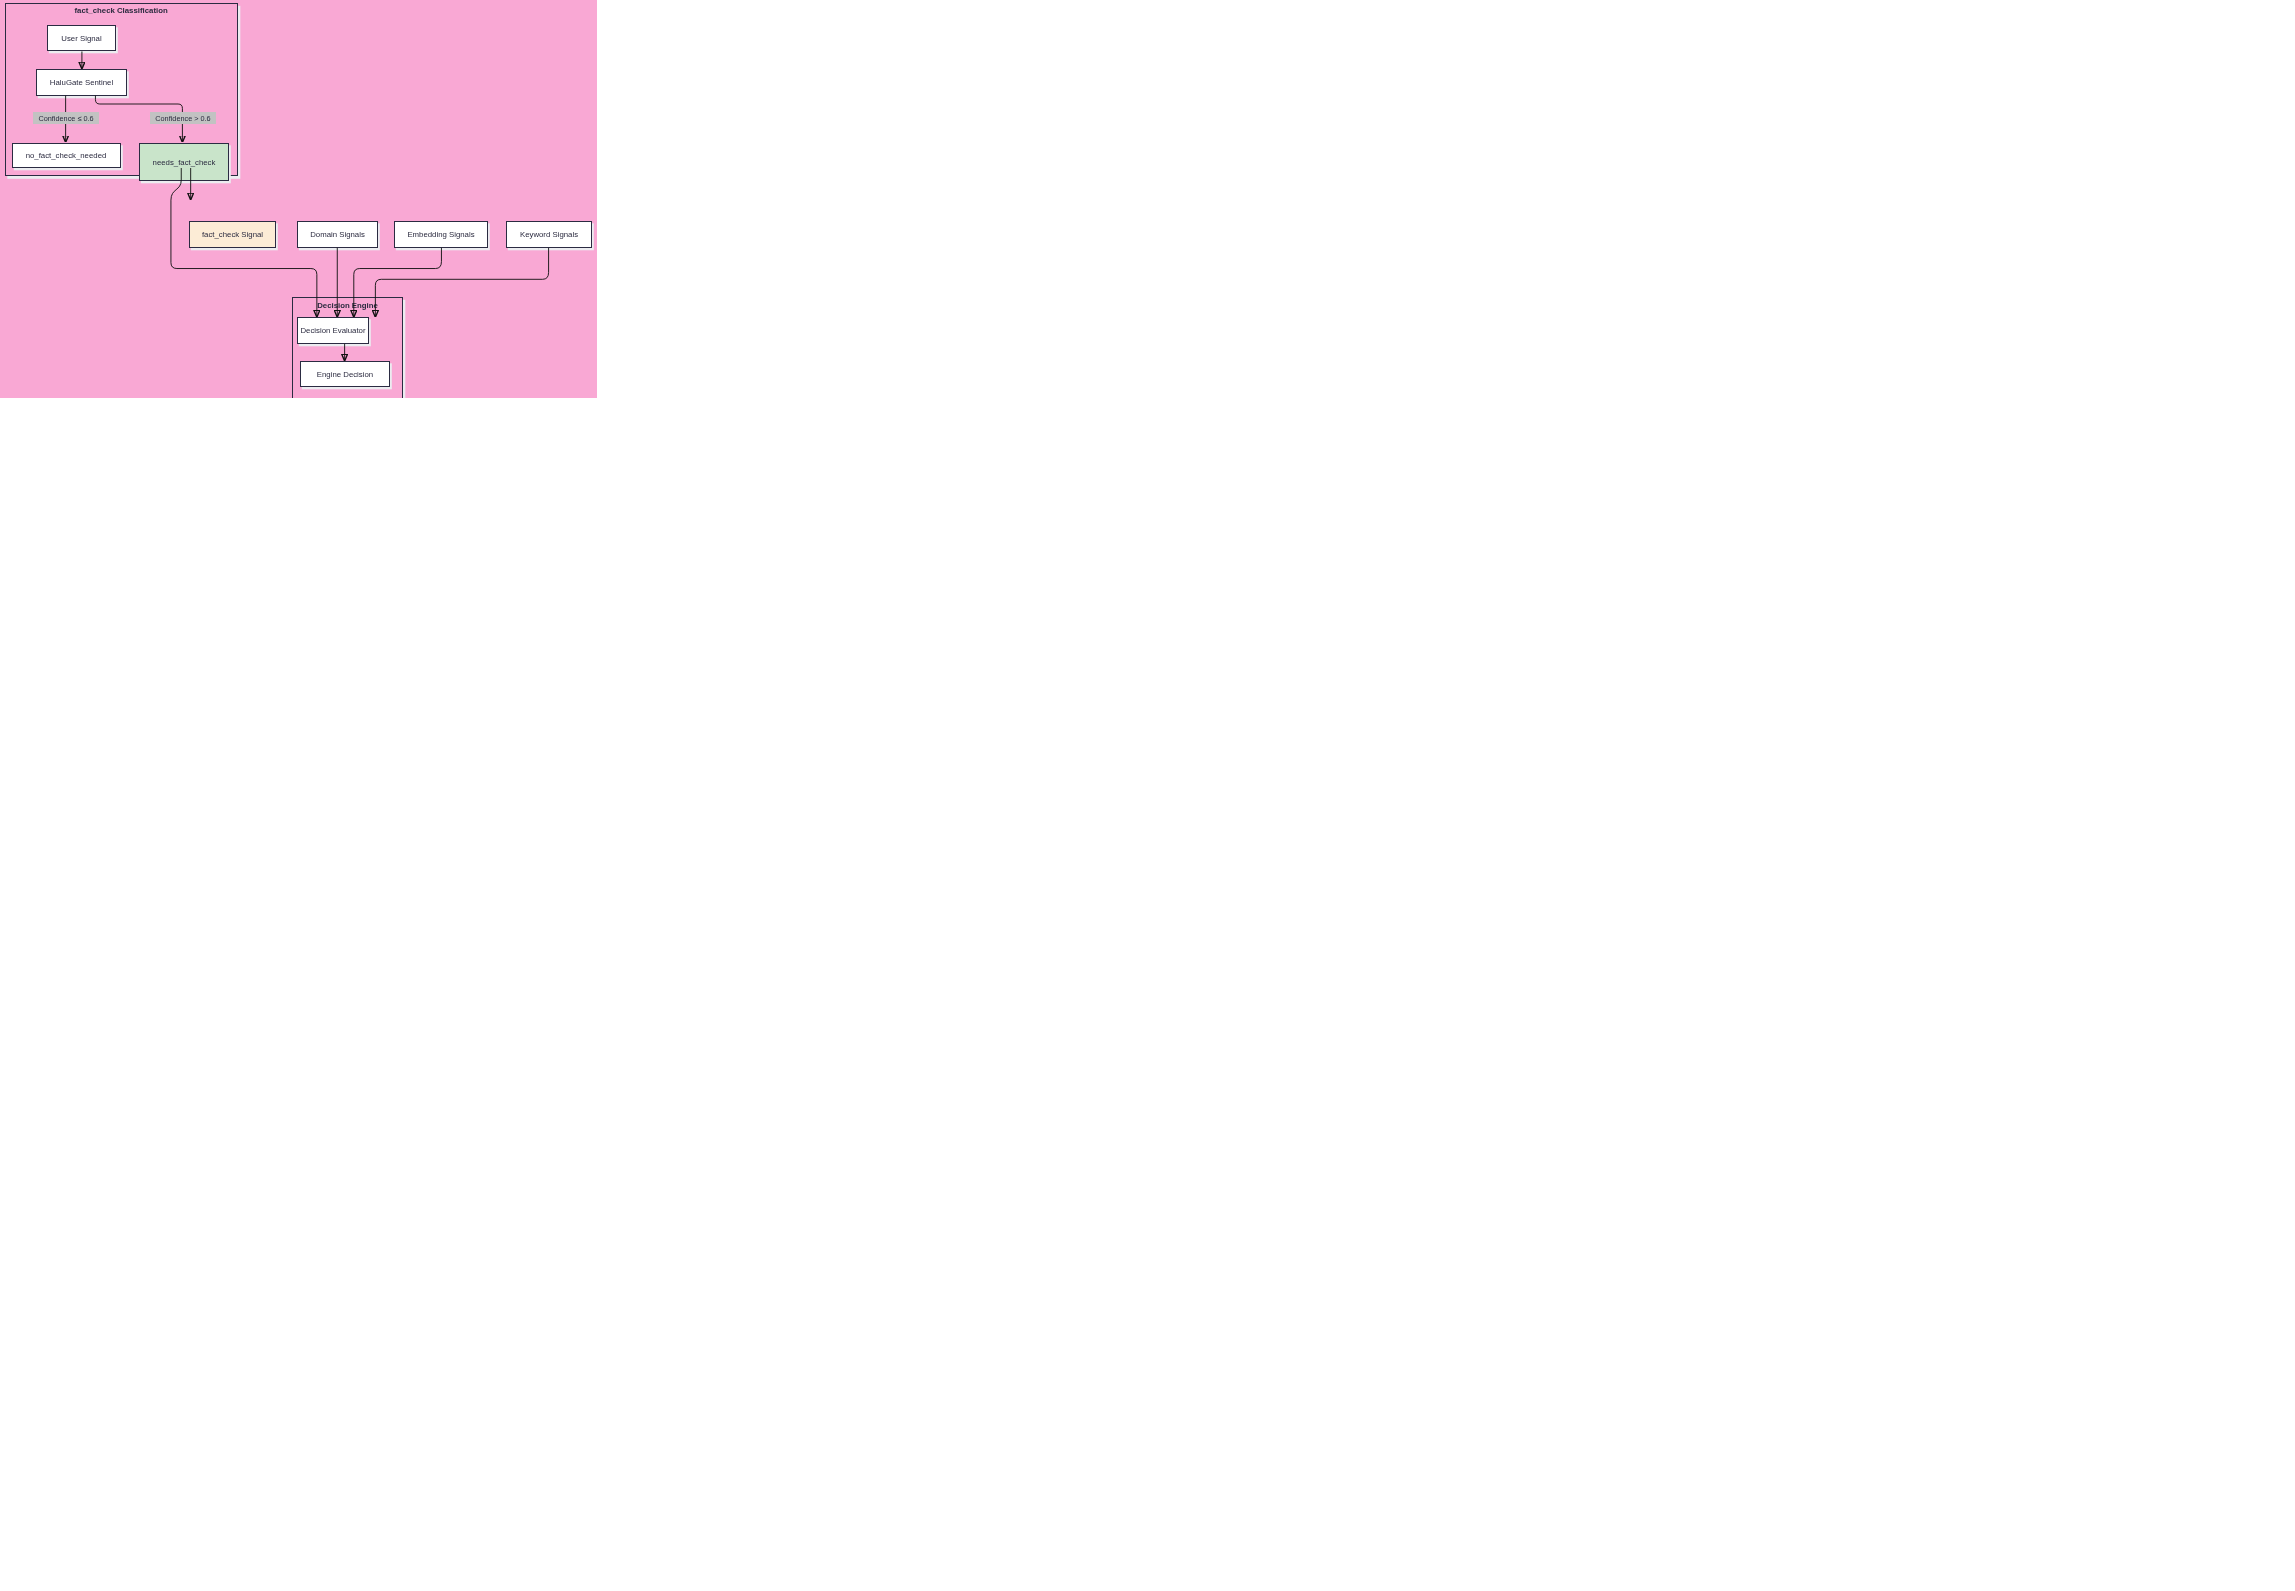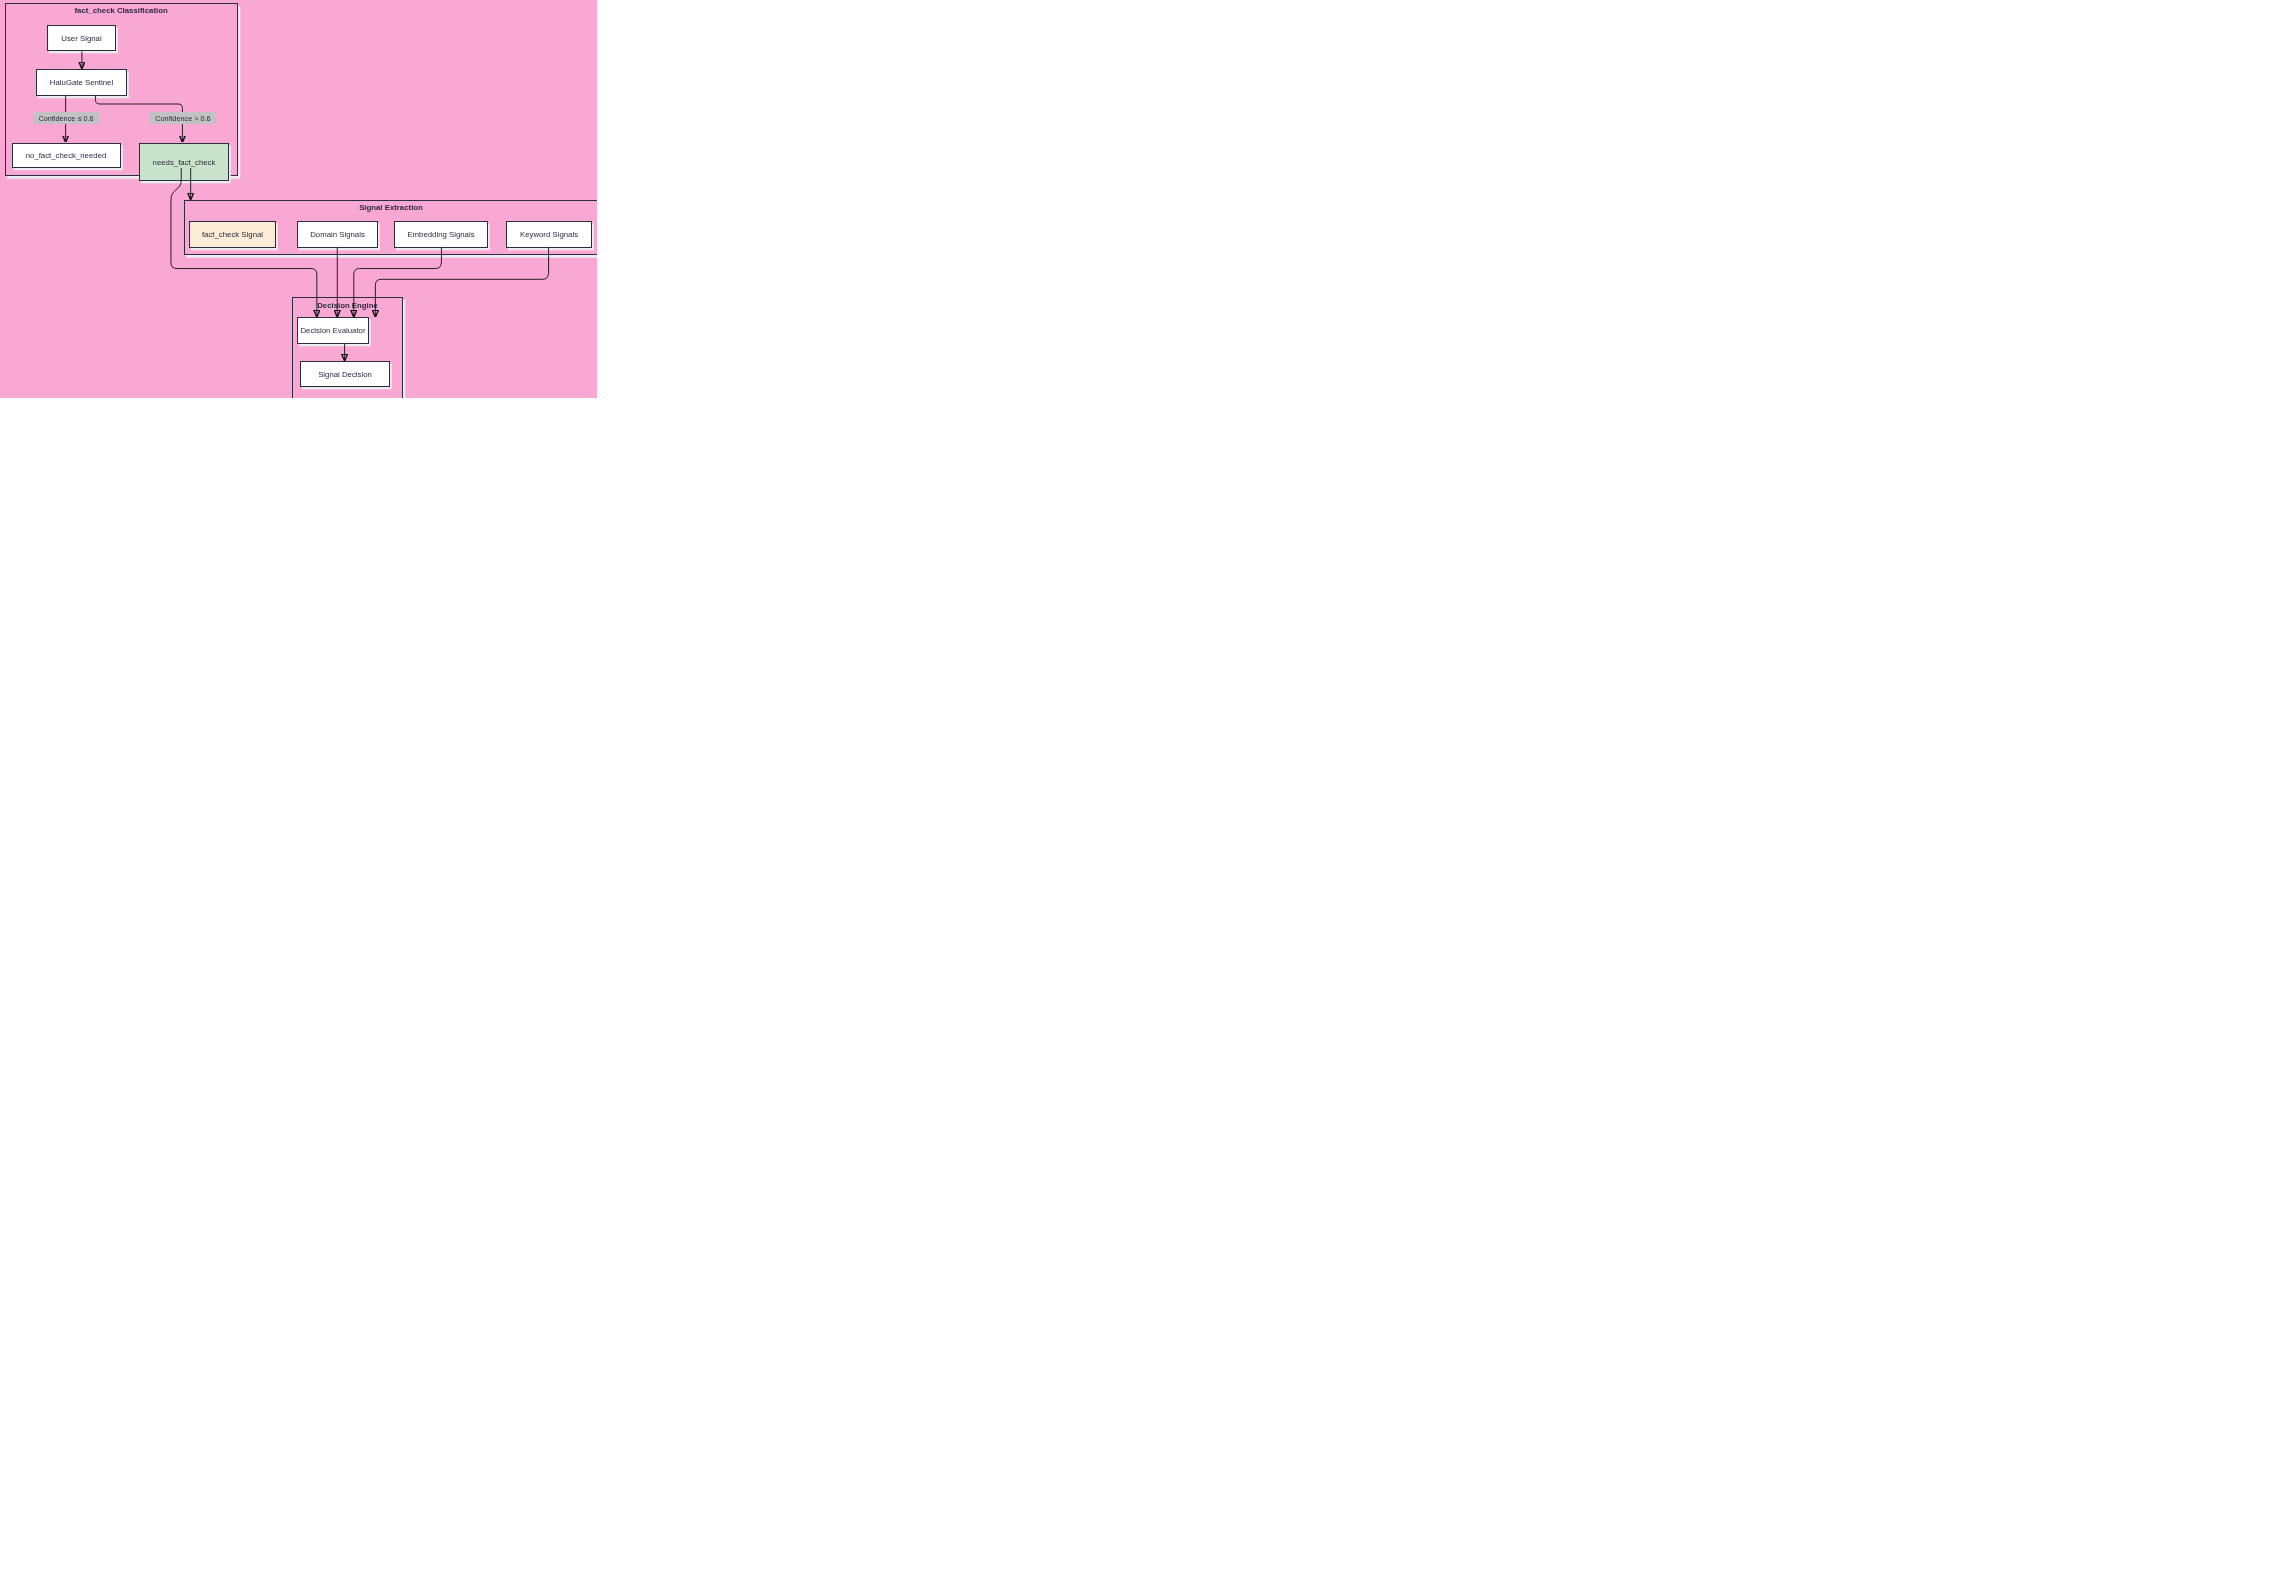--- a/index.html
+++ b/index.html
@@ -55,23 +55,20 @@
 </style>
 </head>
 <body>
 
 <div class="canvas">
 
   <div class="subgraph" style="left:4.6px;top:3.2px;width:231px;height:171px;">
     <div class="subgraph-title">fact_check Classification</div>
   </div>
 
-  <div class="subgraph" style="left:184px;top:200px;width:412px;height:53px;">
-    <div class="subgraph-title">Signal Extraction</div>
-  </div>
 
   <div class="subgraph" style="left:292px;top:297px;width:109px;height:100px;">
     <div class="subgraph-title" style="top:3.2px;">Decision Engine</div>
   </div>
 
   <div class="node" style="left:47px;top:25px;width:69px;height:26px;">User Signal</div>
 
   <div class="node" style="left:36px;top:69px;width:91px;height:27px;">HaluGate Sentinel</div>
 
   <div class="node" style="left:11.5px;top:143px;width:109px;height:25px;">no_fact_check_needed</div>
@@ -81,21 +78,21 @@
   <div class="node peach" style="left:189px;top:221px;width:87px;height:27px;">fact_check Signal</div>
 
   <div class="node" style="left:297px;top:221px;width:81px;height:27px;">Domain Signals</div>
 
   <div class="node" style="left:394px;top:221px;width:94px;height:27px;">Embedding Signals</div>
 
   <div class="node" style="left:506px;top:221px;width:86px;height:27px;">Keyword Signals</div>
 
   <div class="node" style="left:297px;top:317px;width:72px;height:27px;">Decision Evaluator</div>
 
-  <div class="node" style="left:300px;top:361px;width:90px;height:26px;">Signal Decision</div>
+  <div class="node" style="left:300px;top:361px;width:90px;height:26px;">Engine Decision</div>
 
   <svg class="edge-layer" viewBox="0 0 1301 867">
     <defs>
       <marker id="arrow" viewBox="0 0 10 10" refX="8.5" refY="5" markerWidth="7.5" markerHeight="7.5" orient="auto-start-reverse">
         <path d="M0,0.8 L10,5 L0,9.2 z" fill="#111111" stroke="none"></path>
       </marker>
     </defs>
 
     <path d="M178.5,112 V148" marker-end="url(#arrow)"></path>
 

